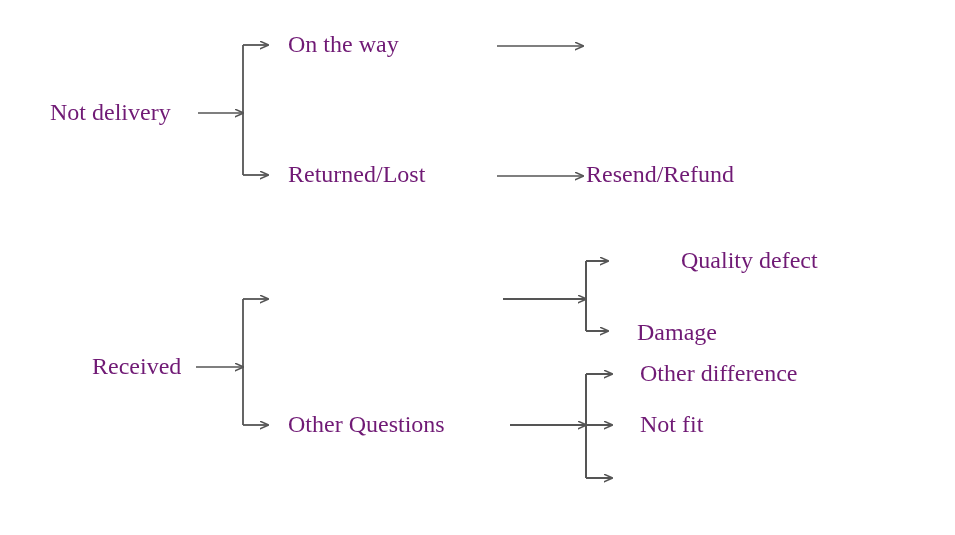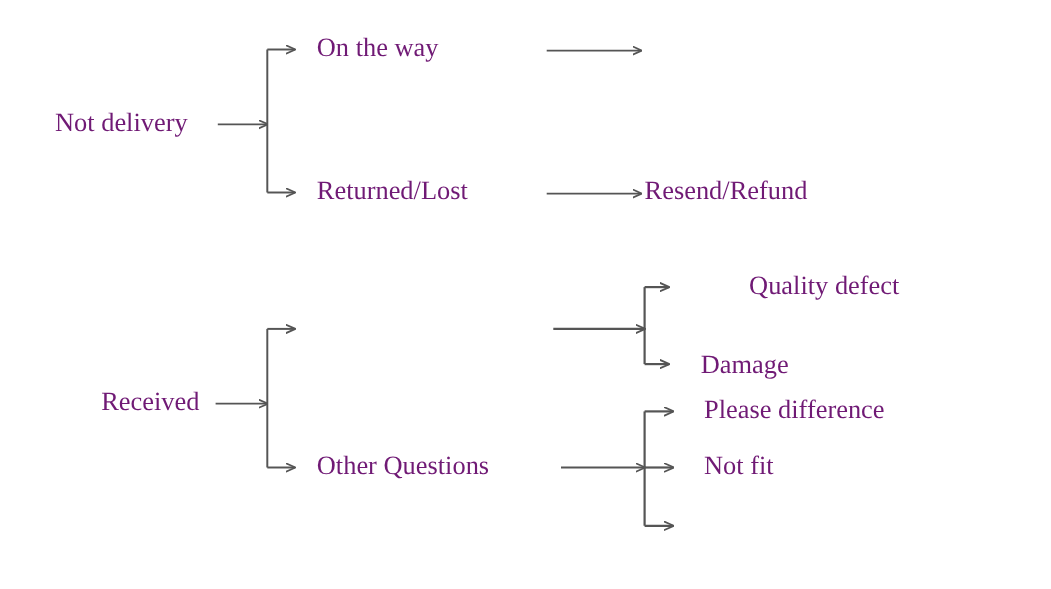--- a/index.html
+++ b/index.html
@@ -106,18 +106,18 @@
 
   <div class="node-label lvl1" style="left:92px; top:354px;">Received</div>
 
 
   <div class="node-label lvl2" style="left:288px; top:412px;">Other Questions</div>
 
   <div class="node-label lvl3" style="left:637px; top:248px;margin-left:44px;">Quality defect</div>
 
   <div class="node-label lvl3" style="left:637px; top:320px;">Damage</div>
 
-  <div class="node-label lvl3" style="left:640px; top:361px;">Please difference</div>
+  <div class="node-label lvl3" style="left:640px; top:361px;">Other difference</div>
 
   <div class="node-label lvl3" style="left:640px; top:412px;">Not fit</div>
 
 
 </div>
 
 </body></html>

